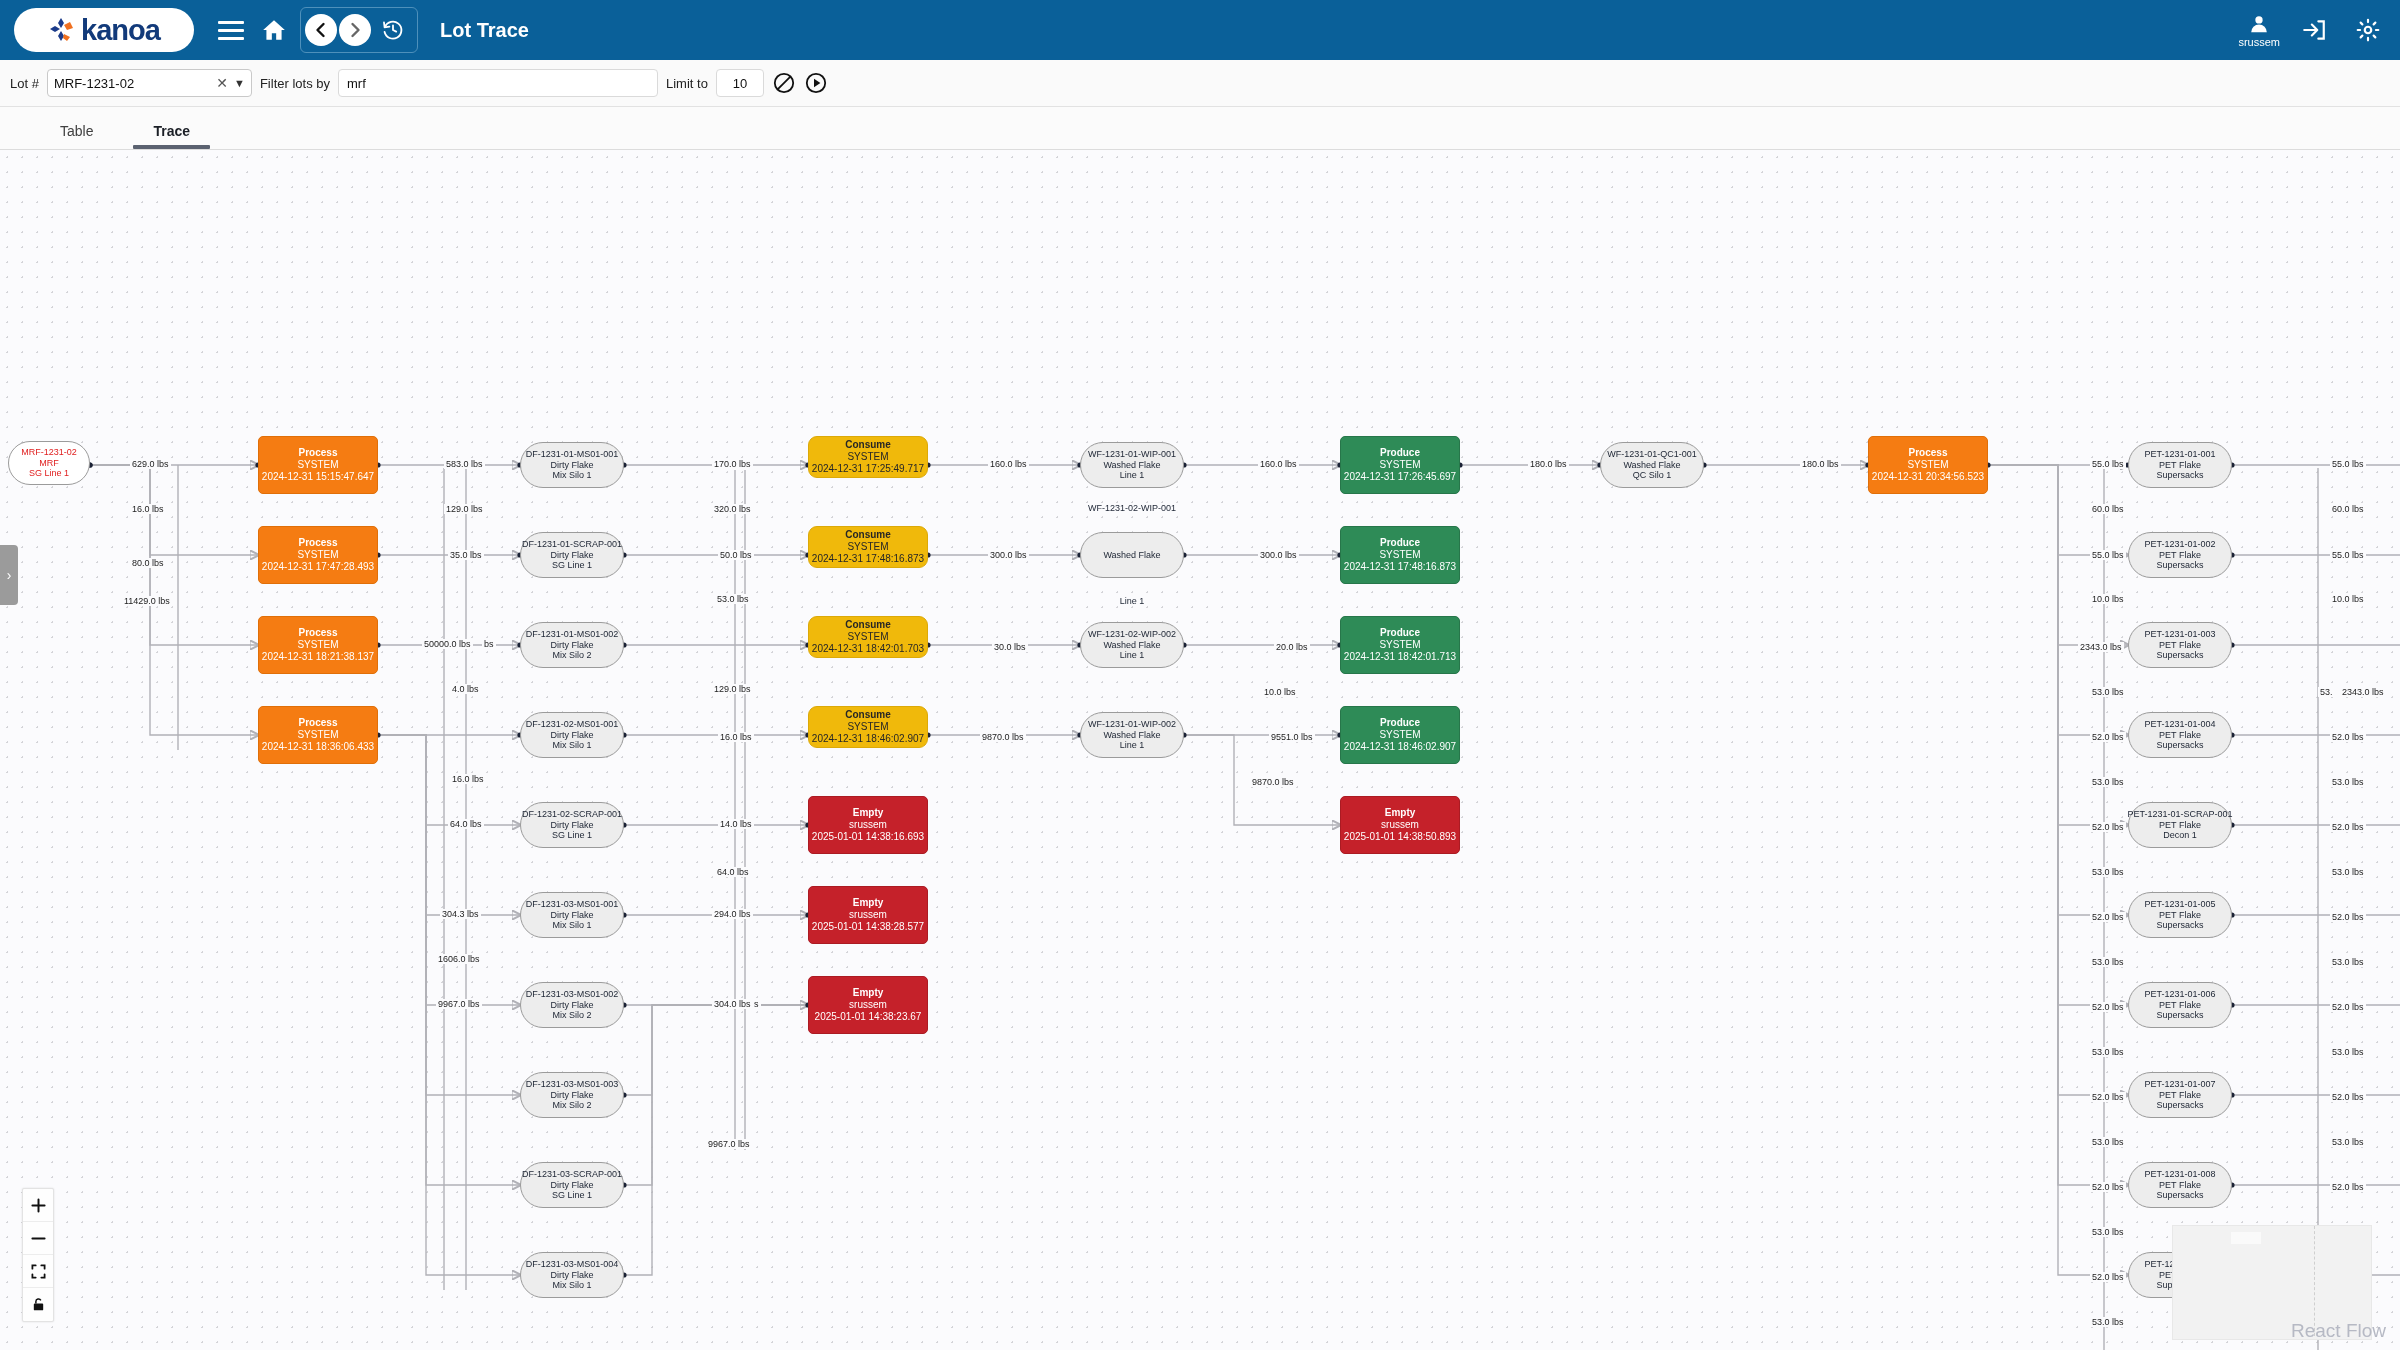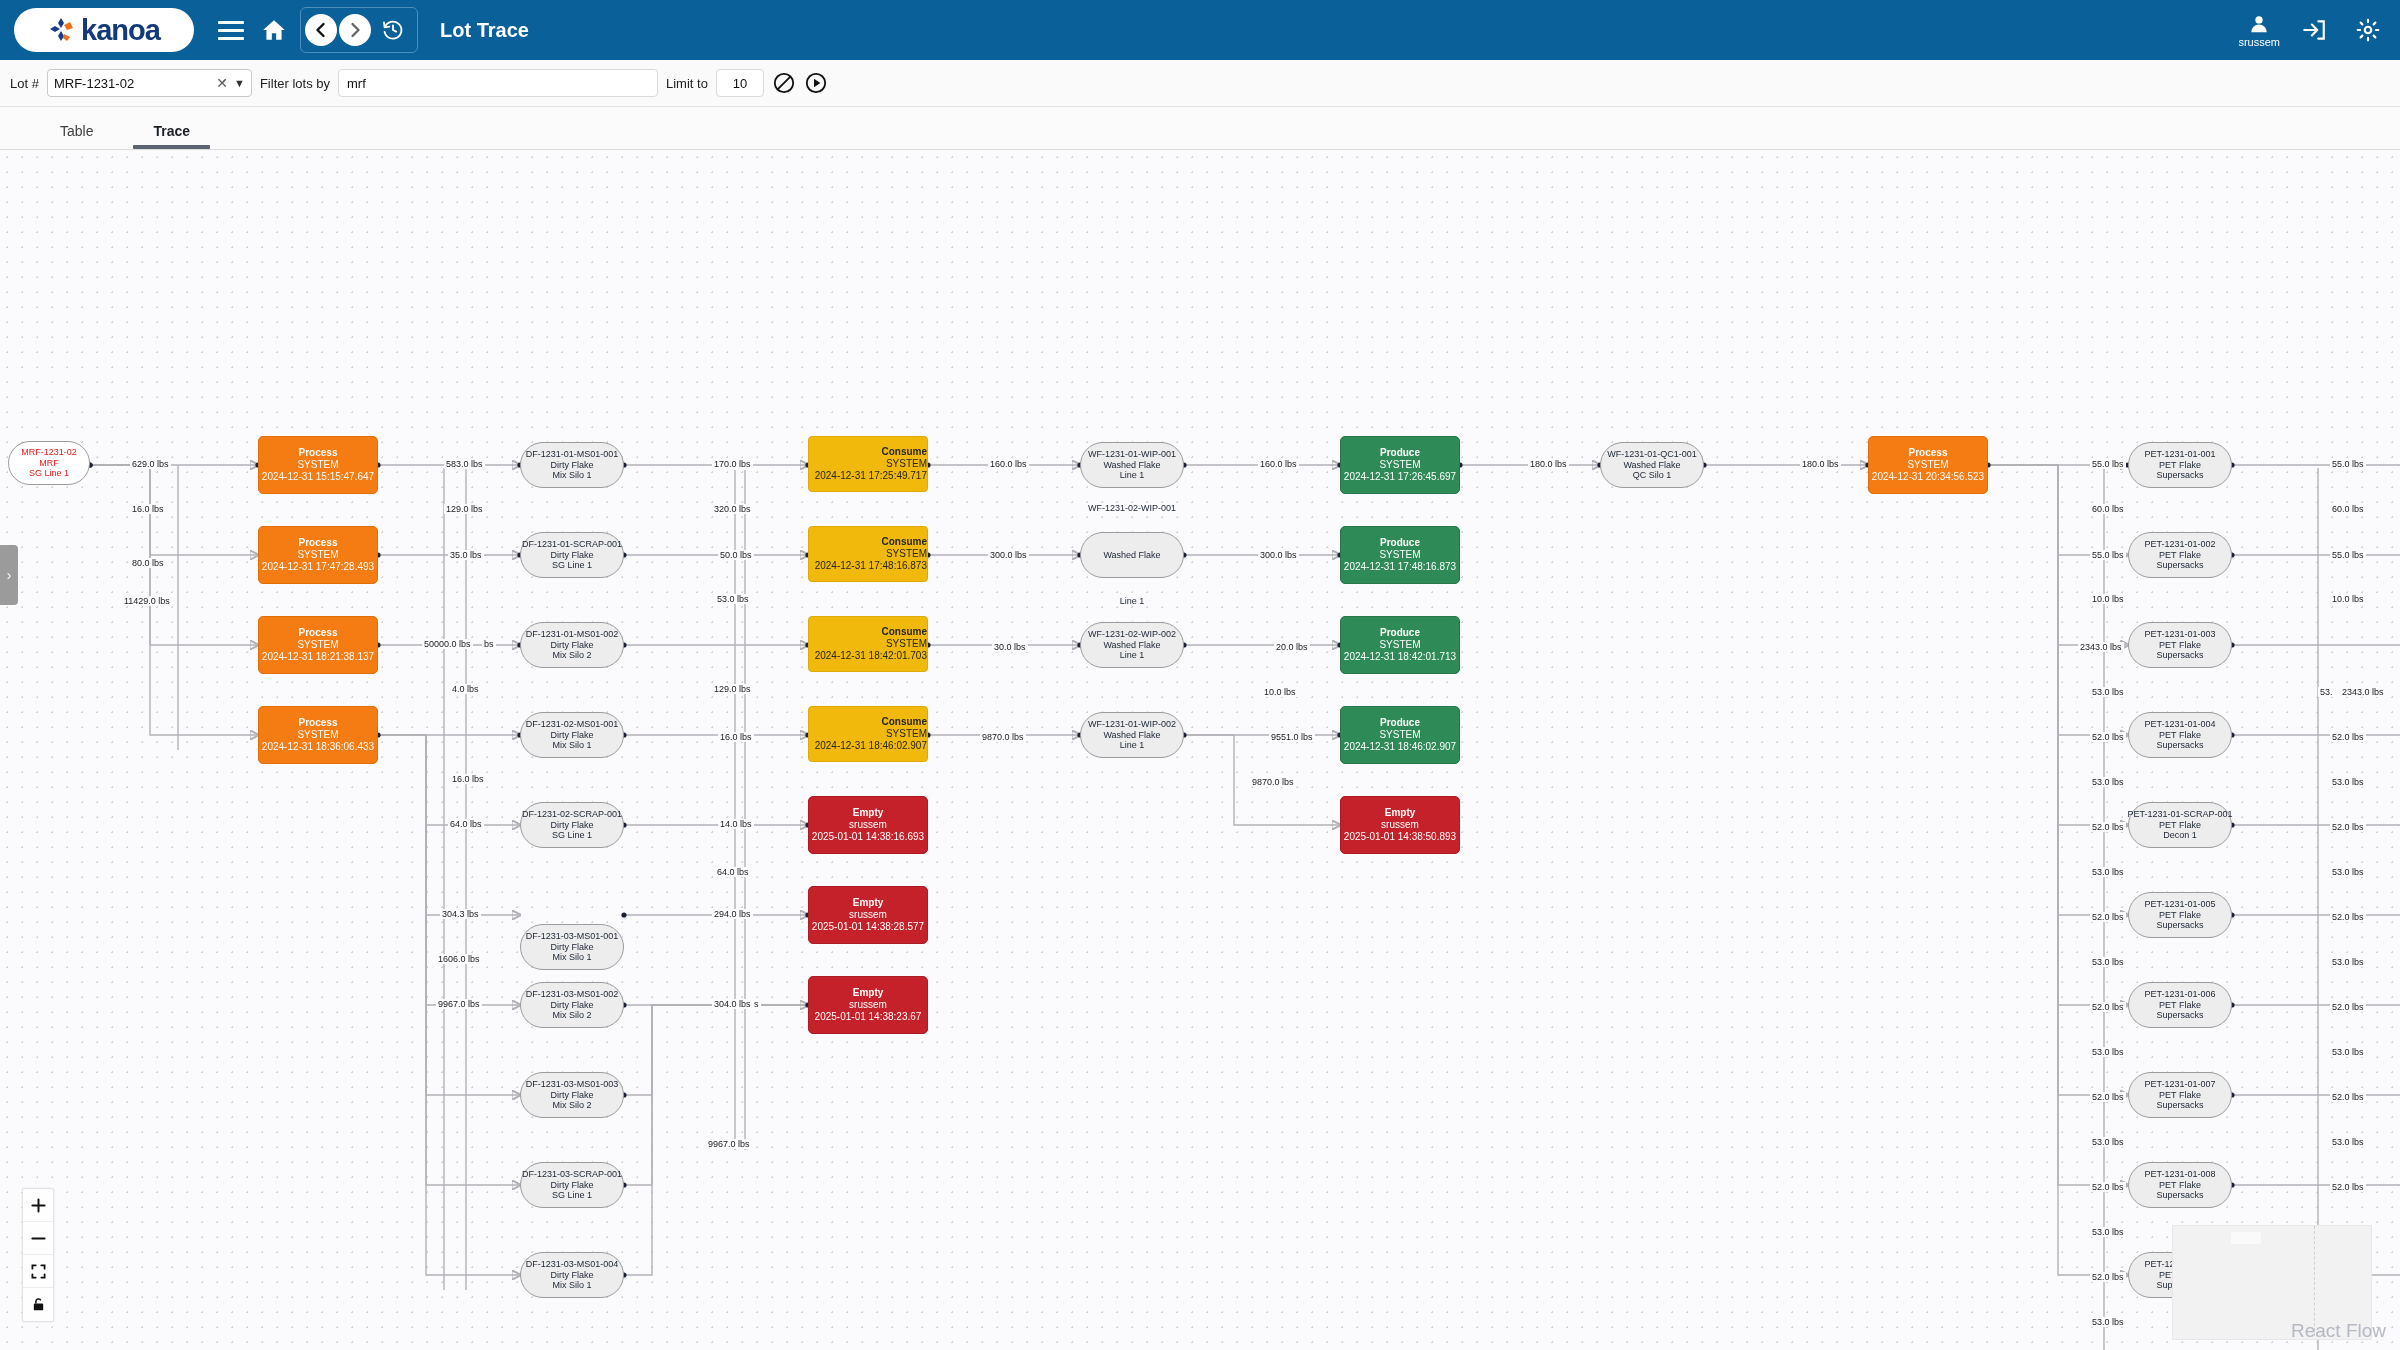--- a/index.html
+++ b/index.html
@@ -70,22 +70,22 @@
   svg#edges{ position:absolute; left:0; top:0; width:2400px; height:1200px;
              pointer-events:none; }
   svg#edges path{ fill:none; stroke:#b1b1b7; stroke-width:1.4; }
 
   .node{ position:absolute; display:flex; flex-direction:column; align-items:center;
          justify-content:center; text-align:center; }
   .node .ln{ line-height:1.18; white-space:nowrap; }
 
   .n-proc{ width:120px;height:58px;border-radius:5px;background:#f57c12;
            border:1px solid #e06f08; color:#fff; font-size:10px; }
-  .n-cons{ width:120px;height:56px;border-radius:4px;background:#f0b90b;
-           border:1px solid #dca908; color:#262626; font-size:10px;align-items:flex-end; }
+  .n-cons{ width:120px;height:42px;border-radius:9px;background:#f0b90b;
+           border:1px solid #dca908; color:#262626; font-size:10px; }
   .n-prod{ width:120px;height:58px;border-radius:5px;background:#2e8b57;
            border:1px solid #27764a; color:#fff; font-size:10px; }
   .n-empty{ width:120px;height:58px;border-radius:5px;background:#c5212a;
             border:1px solid #ab1b23; color:#fff; font-size:10px; }
   .n-mat{ width:104px;height:46px;border-radius:24px;background:#ededed;
           border:1px solid #9b9b9b; color:#1c2433; font-size:9px; }
   .n-root{ width:82px;height:44px;border-radius:24px 24px 24px 24px;background:#fff;
            border:1px solid #9b9b9b; color:#e02020; font-size:9px; }
   .n-proc .t1,.n-cons .t1,.n-prod .t1,.n-empty .t1{ font-weight:bold; }
   .n-mat .t1{ }
@@ -405,21 +405,21 @@
       <div class="node n-mat" style="left: 520px; top: 562px;">
         <div class="ln t1">DF-1231-02-MS01-001</div>
         <div class="ln">Dirty Flake</div>
         <div class="ln">Mix Silo 1</div>
       </div>
       <div class="node n-mat" style="left: 520px; top: 652px;">
         <div class="ln t1">DF-1231-02-SCRAP-001</div>
         <div class="ln">Dirty Flake</div>
         <div class="ln">SG Line 1</div>
       </div>
-      <div class="node n-mat" style="left: 520px; top: 742px; margin-top: 32px;">
+      <div class="node n-mat" style="left: 520px; top: 742px;">
         <div class="ln t1">DF-1231-03-MS01-001</div>
         <div class="ln">Dirty Flake</div>
         <div class="ln">Mix Silo 1</div>
       </div>
       <div class="node n-mat" style="left: 520px; top: 832px;">
         <div class="ln t1">DF-1231-03-MS01-002</div>
         <div class="ln">Dirty Flake</div>
         <div class="ln">Mix Silo 2</div>
       </div>
       <div class="node n-mat" style="left: 520px; top: 922px;">

